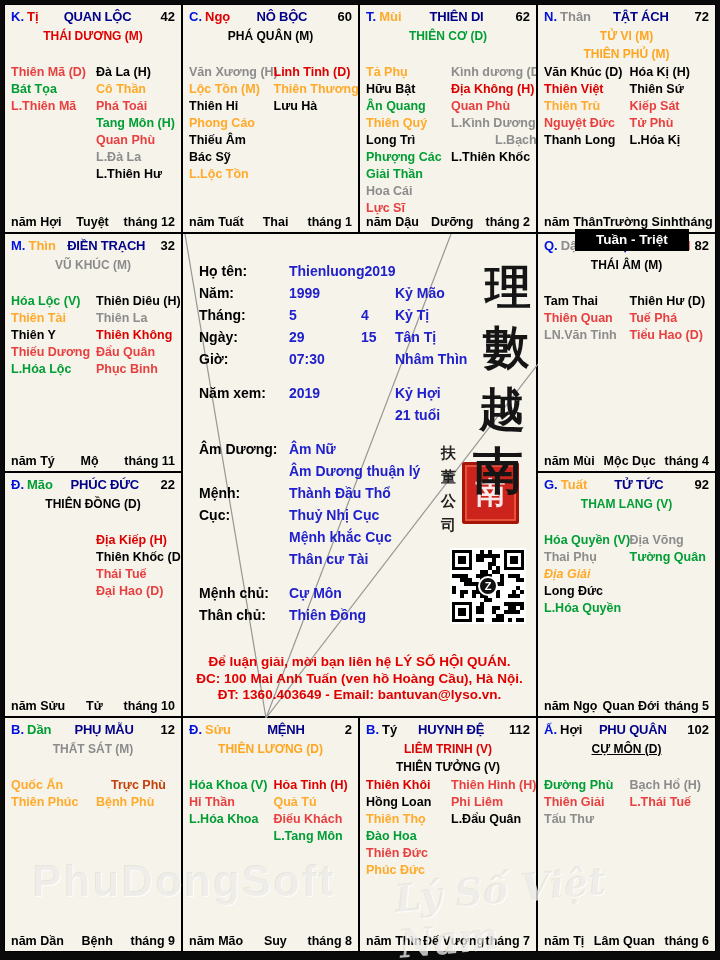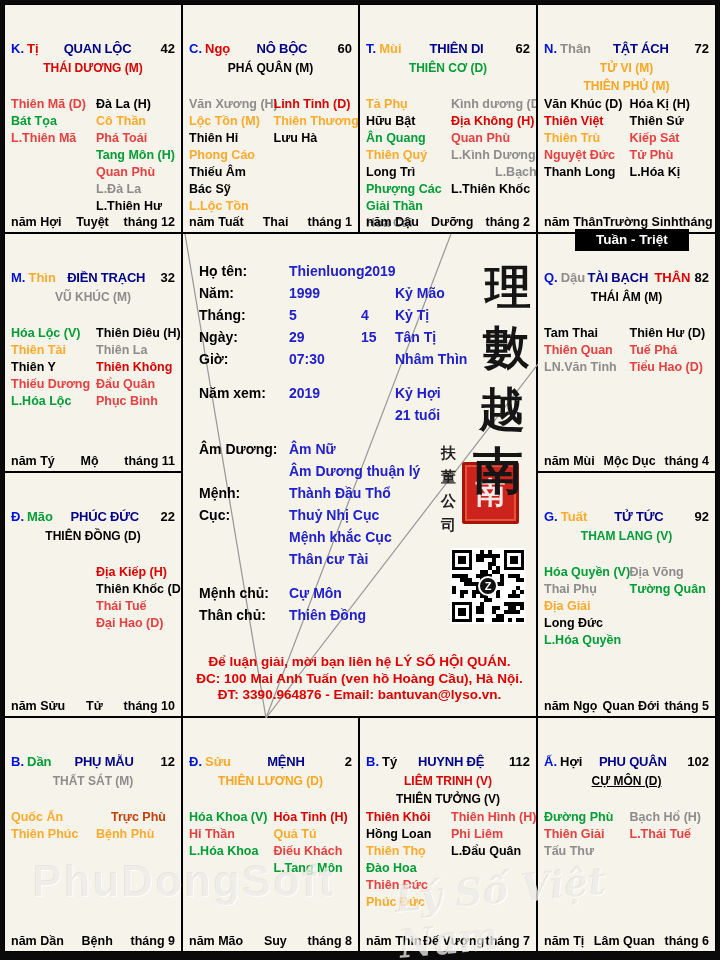--- a/index.html
+++ b/index.html
@@ -9,21 +9,21 @@
          border:4px solid #0a0a0a;border-bottom-width:8px;}
   .grid{display:grid;width:712px;height:948px;
         grid-template-columns:178px 177px 178px 179px;
         grid-template-rows:229px 239px 245px 235px;}
   .cell{position:relative;border:1px solid #000;background:#f6f3ea;overflow:hidden;}
   .c1{grid-area:1/1;} .c2{grid-area:1/2;} .c3{grid-area:1/3;} .c4{grid-area:1/4;}
   .c5{grid-area:2/1;} .c6{grid-area:2/4;}
   .c7{grid-area:3/1;} .c8{grid-area:3/4;}
   .c9{grid-area:4/1;} .c10{grid-area:4/2;} .c11{grid-area:4/3;} .c12{grid-area:4/4;}
   .center{grid-area:2/2/4/4;position:relative;border:1px solid #000;background:#f6f3ea;}
-  .hdr{display:flex;align-items:center;padding:4px 6px 0 6px;font-size:13px;white-space:nowrap;margin-top:32px;}
+  .hdr{display:flex;align-items:center;padding:4px 6px 0 6px;font-size:13px;white-space:nowrap;}
   .stem{color:#0010dd;}
   .branch{margin-left:3px;}
   .house{margin:0 auto;color:#00008b;letter-spacing:-0.2px;}
   .numwrap{margin-left:4px;}
   .body-tag{color:#e00000;margin-right:4px;}
   .num{color:#000;}
   .mains{height:40px;padding-top:3px;text-align:center;font-size:12px;line-height:18px;}
   .mains .star{white-space:nowrap;}
   .cols{display:flex;padding:0 0 0 6px;}
   .col{width:50%;font-size:12.5px;line-height:17px;}
@@ -289,21 +289,21 @@
           <span class="house">TỬ TỨC</span>
           <span class="numwrap"><span class="num">92</span></span>
         </div>
         <div class="mains">
           <div class="star" style="color: rgb(0, 158, 53);">THAM LANG (V)</div>
         </div>
         <div class="cols">
           <div class="col">
             <div class="star" style="color: rgb(0, 158, 53);">Hóa Quyền (V)</div>
             <div class="star" style="color: rgb(140, 140, 140);">Thai Phụ</div>
-            <div class="star" style="color: rgb(255, 170, 42);">Địa Giải</div>
+            <div class="star" style="color: rgb(255, 170, 42); font-style: italic;">Địa Giải</div>
             <div class="star" style="color: rgb(0, 0, 0);">Long Đức</div>
             <div class="star" style="color: rgb(0, 158, 53);">L.Hóa Quyền</div>
           </div>
           <div class="col">
             <div class="star" style="color: rgb(140, 140, 140);">Địa Võng</div>
             <div class="star" style="color: rgb(0, 158, 53);">Tường Quân</div>
           </div>
         </div>
         <div class="ftr">
           <div class="">năm Ngọ</div>
@@ -865,21 +865,21 @@
           </div>
         <div class="finder f1"></div>
         <div class="finder f2"></div>
         <div class="finder f3"></div>
         <div class="zalo">Z</div>
       </div>
 
       <div class="contact">
         <div>Để luận giải, mời bạn liên hệ LÝ SỐ HỘI QUÁN.</div>
         <div>ĐC: 100 Mai Anh Tuấn (ven hồ Hoàng Cầu), Hà Nội.</div>
-        <div>ĐT: 3390.964876 - Email: bantuvan@lyso.vn.</div>
+        <div>ĐT: 1360.403649 - Email: bantuvan@lyso.vn.</div>
       </div>
     </div>
   </div>
 
   <div class="badge">Tuần - Triệt</div>
   <div class="wm1">PhuDongSoft</div>
   <div class="wm2">Lý Số Việt Nam</div>
 </div>
 
 </body></html>

